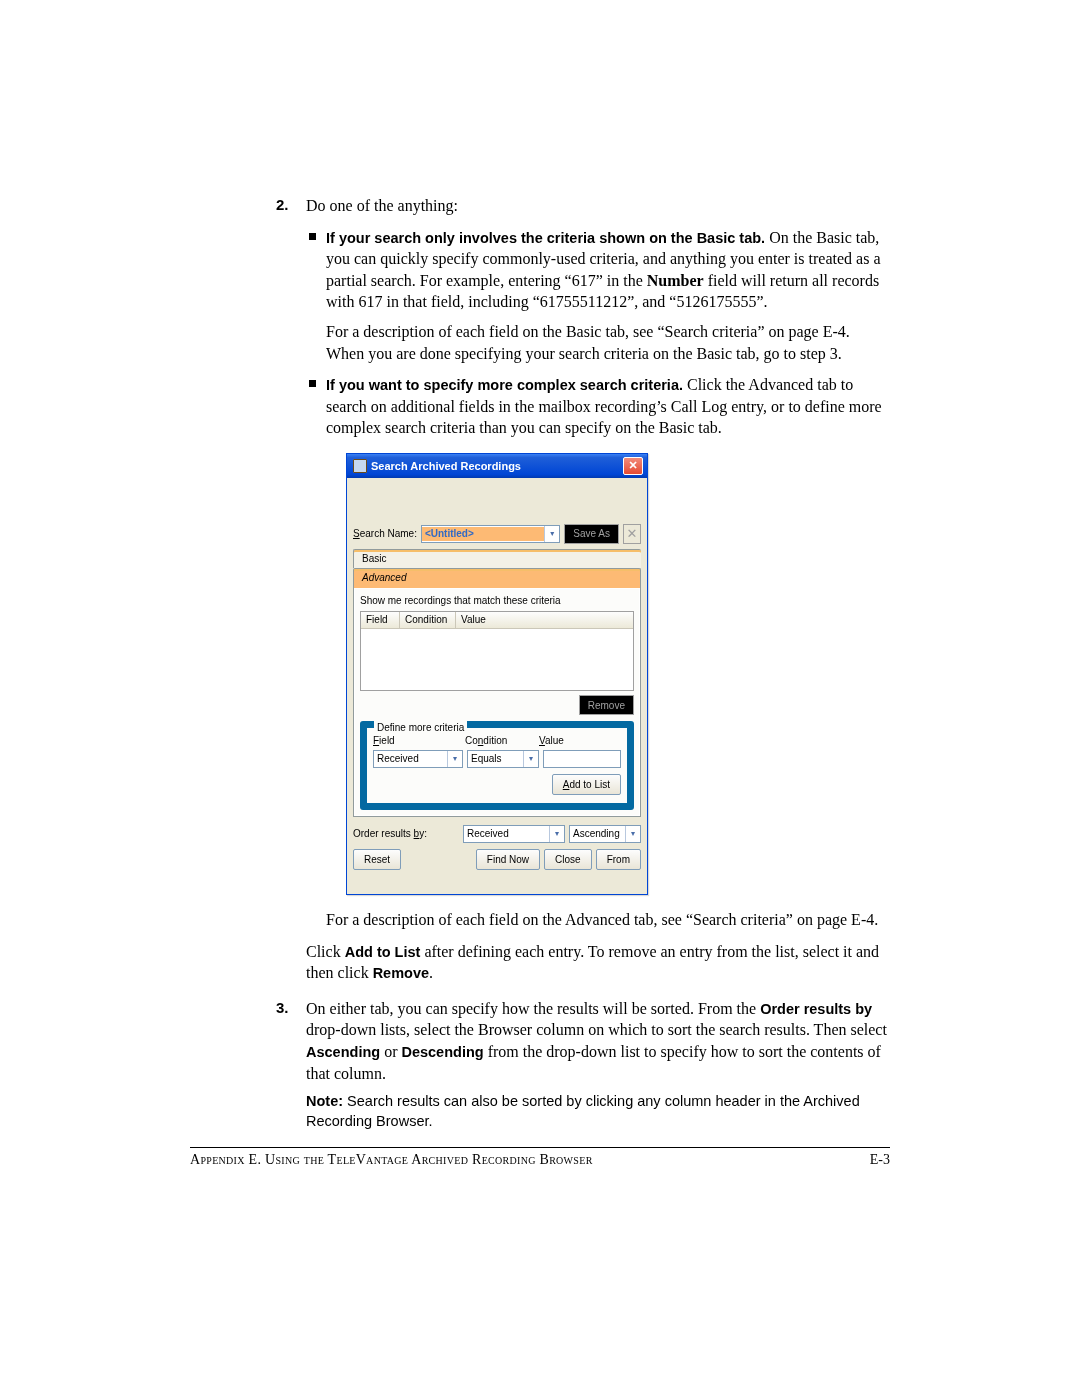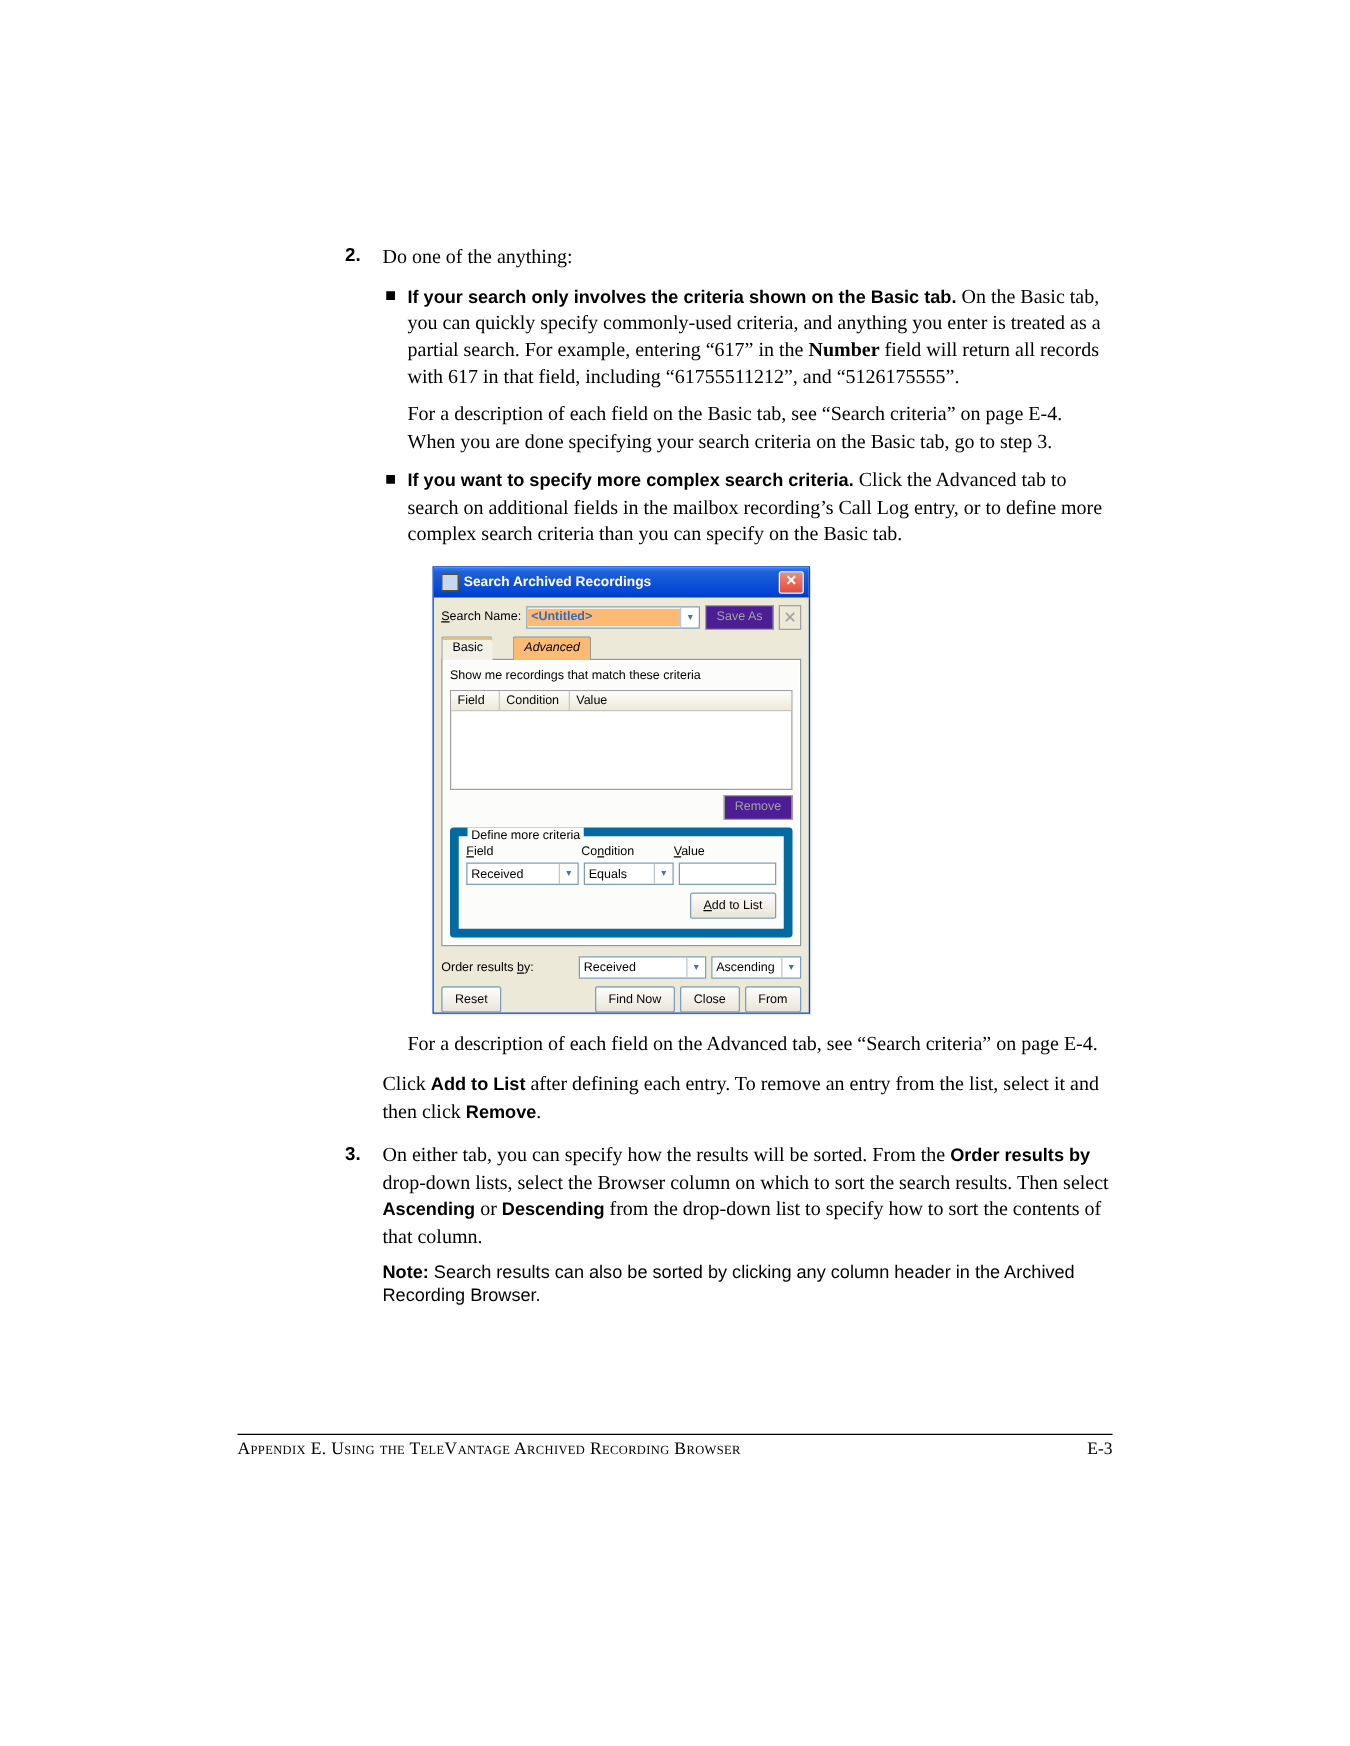--- a/index.html
+++ b/index.html
@@ -79,21 +79,21 @@
   }
   .close-btn {
     width: 18px; height: 16px;
     background: linear-gradient(to bottom, #f28b7a, #e54b33);
     border: 1px solid #fff;
     border-radius: 2px;
     display: flex; align-items: center; justify-content: center;
     color: #fff; font-weight: bold; font-size: 11px;
     line-height: 1;
   }
-  .dlg-body { padding: 6px 6px 0 6px; }
+  .dlg-body { padding: 6px 6px 24px 6px; margin-top: 40px; }
   .row { display: flex; align-items: center; gap: 4px; margin-bottom: 4px; }
   .lbl { font-size: 10px; }
   .lbl u { text-decoration: underline; }
   .combo {
     flex: 1;
     height: 16px;
     background: #fff;
     border: 1px solid #7f9db9;
     display: flex;
     align-items: center;
@@ -110,37 +110,37 @@
   .x-btn {
     width: 16px; height: 18px;
     border: 1px solid #a0a0a0;
     background: #ece9d8;
     display: flex; align-items: center; justify-content: center;
     color: #a0a0a0; font-size: 13px; line-height: 1;
   }
   .btn-dis {
     height: 18px;
     border: 1px solid #a0a0a0;
-    background: #4c1d95;
+    background: #000000;
     color: #a0a0a0;
     padding: 0 8px;
     display: flex; align-items: center; justify-content: center;
     font-size: 10px;
   }
   .btn-en {
     height: 19px;
     border: 1px solid #7f9db9;
     background: linear-gradient(#fdfdfd, #e9e5d7);
     color: #000;
     padding: 0 10px;
     display: flex; align-items: center; justify-content: center;
     font-size: 10px;
     border-radius: 2px;
   }
-  .tabs { display: flex; gap: 16px; margin: 4px 0 0 0; }
+  .tabs { display: flex; gap: 0; margin: 4px 0 0 0; flex-direction: column; }
   .tab {
     padding: 2px 8px 3px 8px;
     font-size: 10px;
     background: #ece9d8;
     border: 1px solid #919b9c;
     border-bottom: none;
     border-radius: 2px 2px 0 0;
     position: relative;
     top: 1px;
   }

